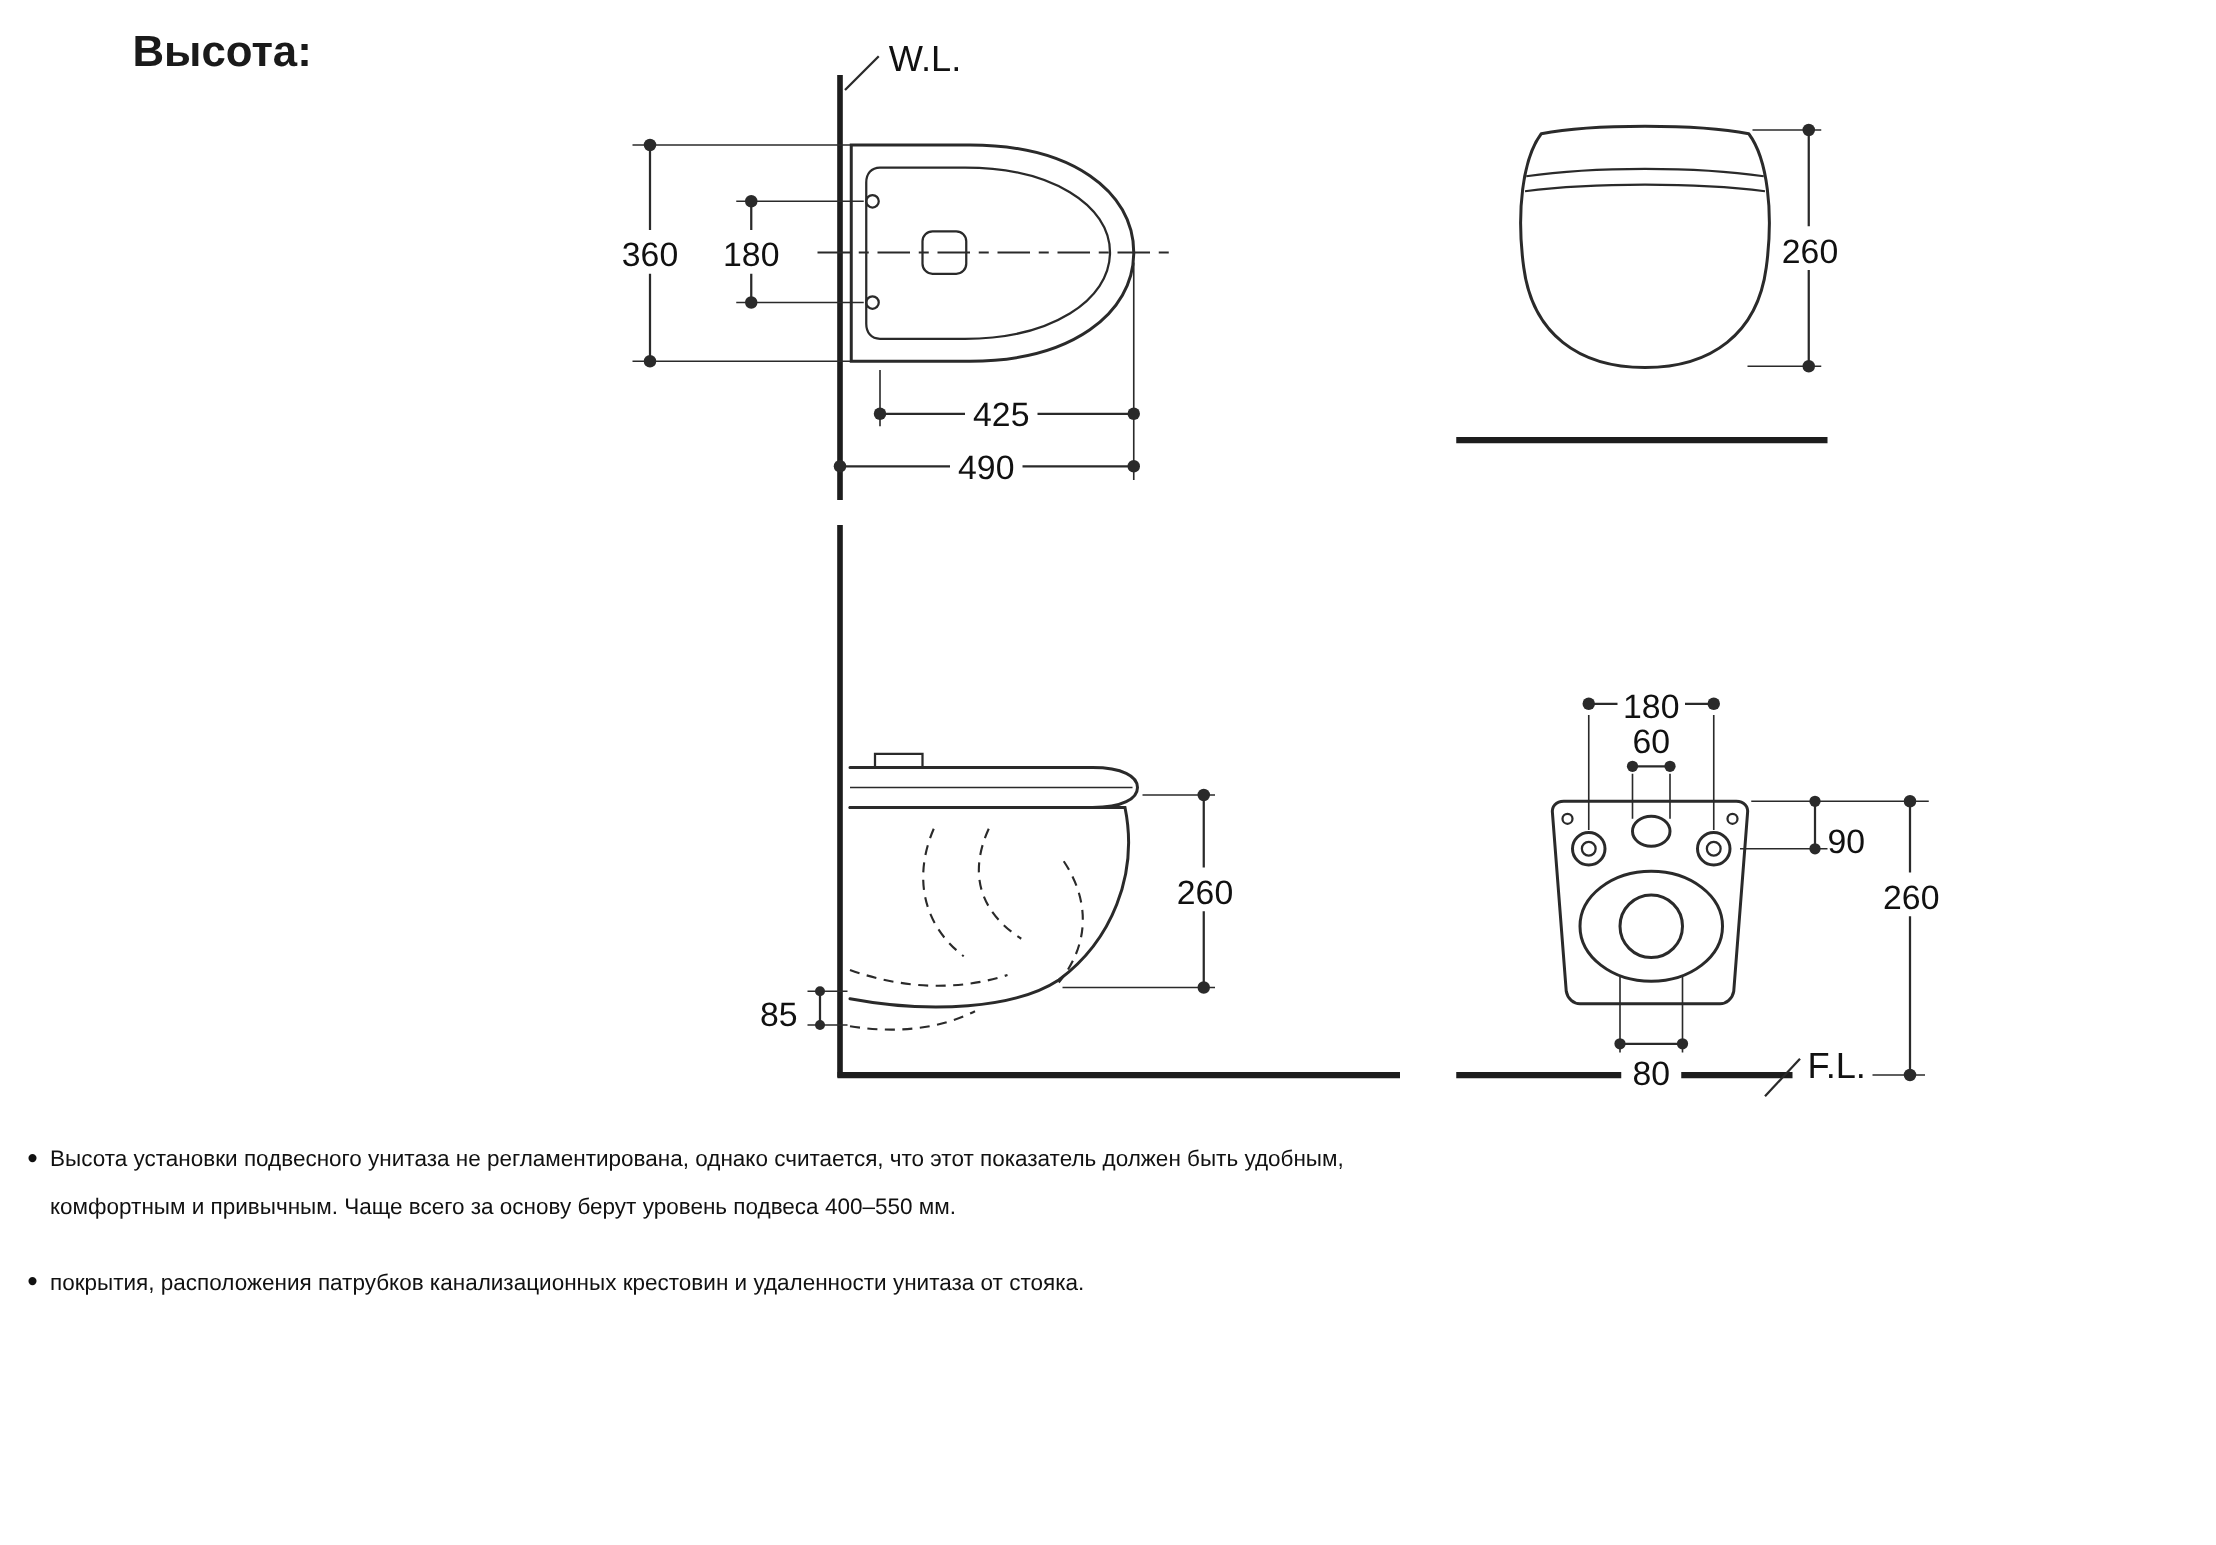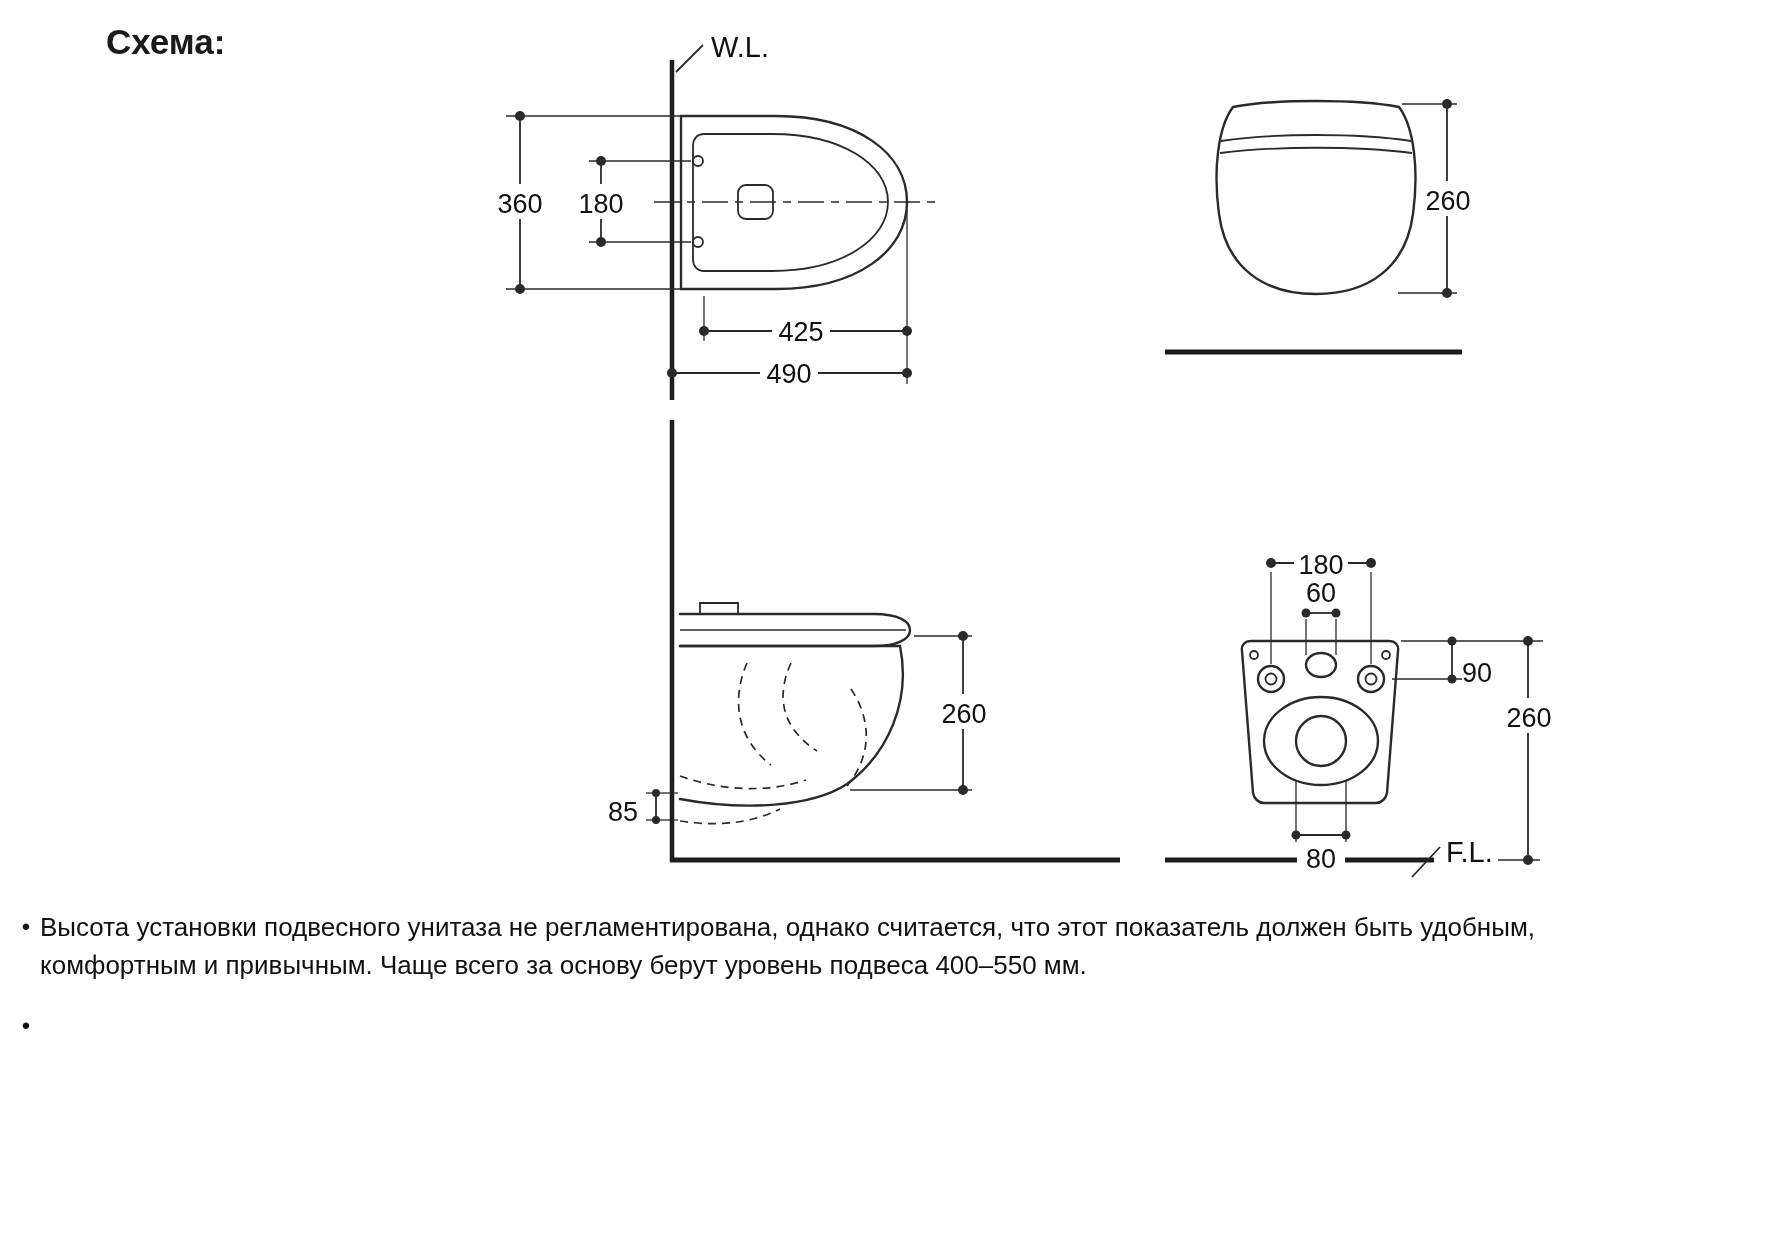--- a/index.html
+++ b/index.html
@@ -26,27 +26,27 @@
   .dash    { stroke:#2a2a2a; stroke-width:1.7; fill:none; stroke-dasharray:8 6; }
   .cl      { stroke:#2a2a2a; stroke-width:1.5; fill:none; stroke-dasharray:26 7 8 7; }
   .mask    { fill:#ffffff; stroke:none; }
   .dimtext { font-family:"Liberation Sans",sans-serif; font-size:27px; fill:#111; }
   .linetext{ font-family:"Liberation Sans",sans-serif; font-size:29px; fill:#111; }
 
   .notes { position:absolute; left:0; top:908px; width:1766px; }
   .note { display:flex; align-items:flex-start; margin-bottom:23px; }
   .note .bullet { flex:none; width:28px; margin-left:12px; text-align:center;
                   font-size:24px; line-height:38px; }
-  .note .note-body { font-size:26px; line-height:38px; }
+  .note .note-body { font-size:18px; line-height:38px; }
   .note .note-line { white-space:nowrap; }
 </style>
 </head>
 <body>
 
-<div class="page-title">Схема:</div>
+<div class="page-title">Высота:</div>
 
 <svg class="drawing" width="1773" height="900" viewBox="0 0 1773 900">
 
   <g>
     <line class="wall" x1="672" y1="60" x2="672" y2="400"></line>
     <line class="thin" x1="676" y1="72" x2="703" y2="45"></line>
     <text class="linetext" x="711" y="57">W.L.</text>
 
     <path class="outline" d="M 681,116 L 776,116 C 857,116 907,153 907,202 C 907,251 857,289 776,289 L 681,289 Z"></path>
     <path class="thin" d="M 704,134 L 772,134 C 841,134 888,164 888,202 C 888,240 841,271 772,271 L 704,271 C 697,271 693,266 693,259 L 693,146 C 693,139 697,134 704,134 Z"></path>
@@ -192,15 +192,16 @@
   <div class="note">
     <span class="bullet">•</span>
     <div class="note-body">
       <div class="note-line">Высота установки подвесного унитаза не регламентирована, однако считается, что этот показатель должен быть удобным,</div>
       <div class="note-line">комфортным и привычным. Чаще всего за основу берут уровень подвеса 400–550 мм.</div>
     </div>
   </div>
   <div class="note">
     <span class="bullet">•</span>
     <div class="note-body">
+      <div class="note-line">покрытия, расположения патрубков канализационных крестовин и удаленности унитаза от стояка.</div>
     </div>
   </div>
 </div>
 
 </body></html>

